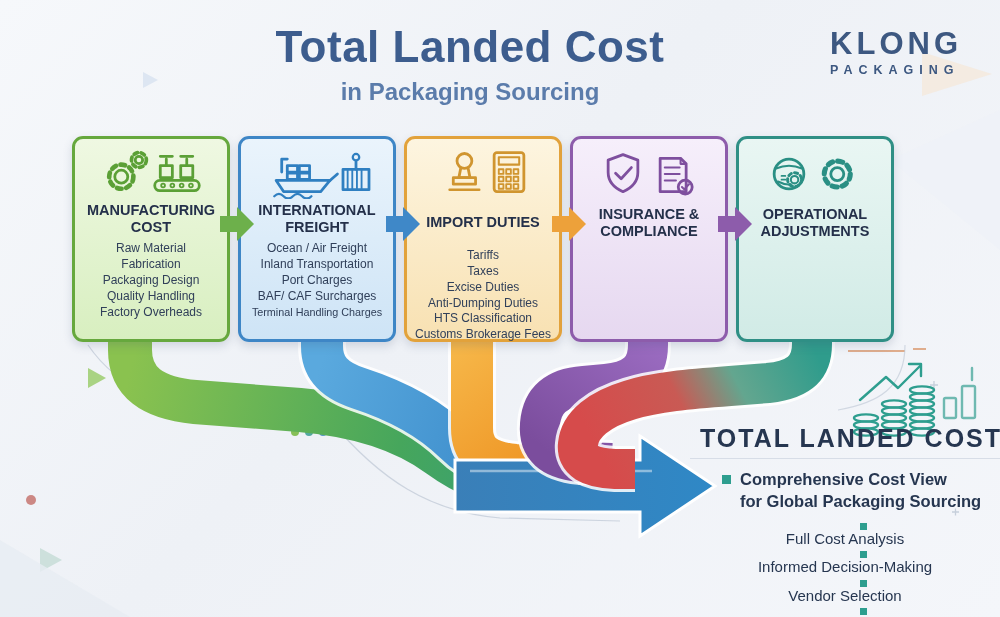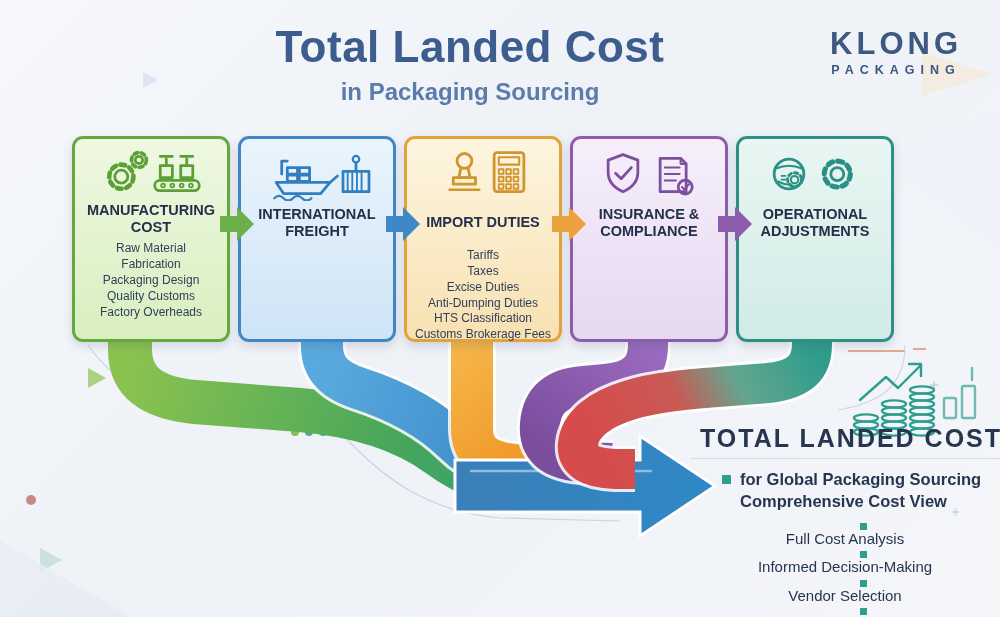--- a/index.html
+++ b/index.html
@@ -5,21 +5,21 @@
   html,body{margin:0;padding:0;}
   body{
     width:1000px;height:617px;position:relative;overflow:hidden;
     font-family:"Liberation Sans",sans-serif;
     background:linear-gradient(135deg,#f6f8fb 0%,#eef1f6 45%,#f4f6fa 100%);
   }
   
   .title-block{position:absolute;left:0;top:22px;width:940px;text-align:center;z-index:2;}
   .title-main{font-size:44px;font-weight:800;color:#3d5d8e;letter-spacing:.5px;}
   .title-sub{font-size:24px;color:#5b7cab;margin-top:6px;font-weight:bold;}
-  .logo{position:absolute;right:38px;top:26px;text-align:center;z-index:2;color:#3d5881;}
+  .logo{position:absolute;right:38px;top:26px;z-index:2;color:#3d5881;}
   .logo-name{font-size:31px;font-weight:800;letter-spacing:4px;}
   .logo-sub{font-size:12.5px;font-weight:700;letter-spacing:6px;margin-top:1px;}
   
   .card{
     position:absolute;top:136px;width:158px;height:206px;box-sizing:border-box;
     border-radius:11px;border:3px solid;z-index:2;
     box-shadow:0 4px 10px rgba(60,80,110,.18);
     display:flex;flex-direction:column;align-items:center;
     padding:8px 2px 20px 2px;
   }
@@ -171,21 +171,21 @@
       <rect x="70" y="20" width="13" height="13"></rect>
         <rect x="92" y="20" width="13" height="13"></rect>
       <path d="M76.5,20 v-7 M98.5,20 v-7 M70,10 h13 M92,10 h13"></path>
     </svg>
   </div>
   <div class="card-title">MANUFACTURING COST</div>
   <div class="items">
     <div class="item">Raw Material</div>
     <div class="item">Fabrication</div>
     <div class="item">Packaging Design</div>
-    <div class="item">Quality Customs</div>
+    <div class="item">Quality Handling</div>
     <div class="item">Factory Overheads</div>
   </div>
 </div>
 
 <div class="card c2">
   <div class="icons">
     <svg class="icon" width="116" height="52" viewBox="0 0 120 56">
       <path d="M16,36 L74,36 L64,48 L24,48 Z"></path>
       <rect x="28" y="20" width="11" height="7"></rect>
         <rect x="41" y="20" width="11" height="7"></rect>
@@ -193,20 +193,27 @@
         <rect x="41" y="28" width="11" height="7"></rect>
       <path d="M22,27 v-14 h6 M74,36 l8,-7"></path>
       <path d="M14,53 q5,-5 10,0 q5,5 10,0 q5,-5 10,0 q5,5 10,0" stroke-width="2.4"></path>
       <rect x="88" y="24" width="28" height="22"></rect>
       <path d="M93,24 v22 M98,24 v22 M103,24 v22 M108,24 v22" stroke-width="2"></path>
       <path d="M102,24 v-8"></path>
         <circle cx="102" cy="11" r="3.5" stroke-width="2.4"></circle>
     </svg>
   </div>
   <div class="card-title">INTERNATIONAL FREIGHT</div>
+  <div class="items">
+    <div class="item">Ocean / Air Freight</div>
+    <div class="item">Inland Transportation</div>
+    <div class="item">Port Charges</div>
+    <div class="item">BAF/ CAF Surcharges</div>
+    <div class="item sm">Terminal Handling Charges</div>
+  </div>
 </div>
 
 <div class="card c3">
   <div class="icons">
     <svg class="icon" width="116" height="52" viewBox="0 0 120 56">
       <circle cx="40" cy="15" r="8"></circle>
       <path d="M36,23 l-2,10 h12 l-2,-10"></path>
       <path d="M28,33 h24 v7 h-24 z"></path>
       <path d="M24,46 h32" stroke-width="2.6"></path>
       <rect x="72" y="6" width="32" height="42" rx="3"></rect>
@@ -271,22 +278,22 @@
   <polygon points="552,216 569,216 569,207 586,224 569,241 569,232 552,232" fill="#eda13a"></polygon>
   <polygon points="718,216 735,216 735,207 752,224 735,241 735,232 718,232" fill="#8d5cab"></polygon>
 </svg>
 
 <div class="rule"></div>
 <div class="result">
   <div class="result-heading">TOTAL LANDED COST</div>
   <div class="lead">
     <span class="bullet"></span>
     <div class="lead-text">
+      <div>Comprehensive Cost View</div>
       <div>for Global Packaging Sourcing</div>
-      <div>Comprehensive Cost View</div>
     </div>
   </div>
   <div class="benefits">
     <div class="benefit">
       <span class="bullet"></span>
       <span class="benefit-text">Full Cost Analysis</span>
     </div>
     <div class="benefit">
       <span class="bullet"></span>
       <span class="benefit-text">Informed Decision-Making</span>

